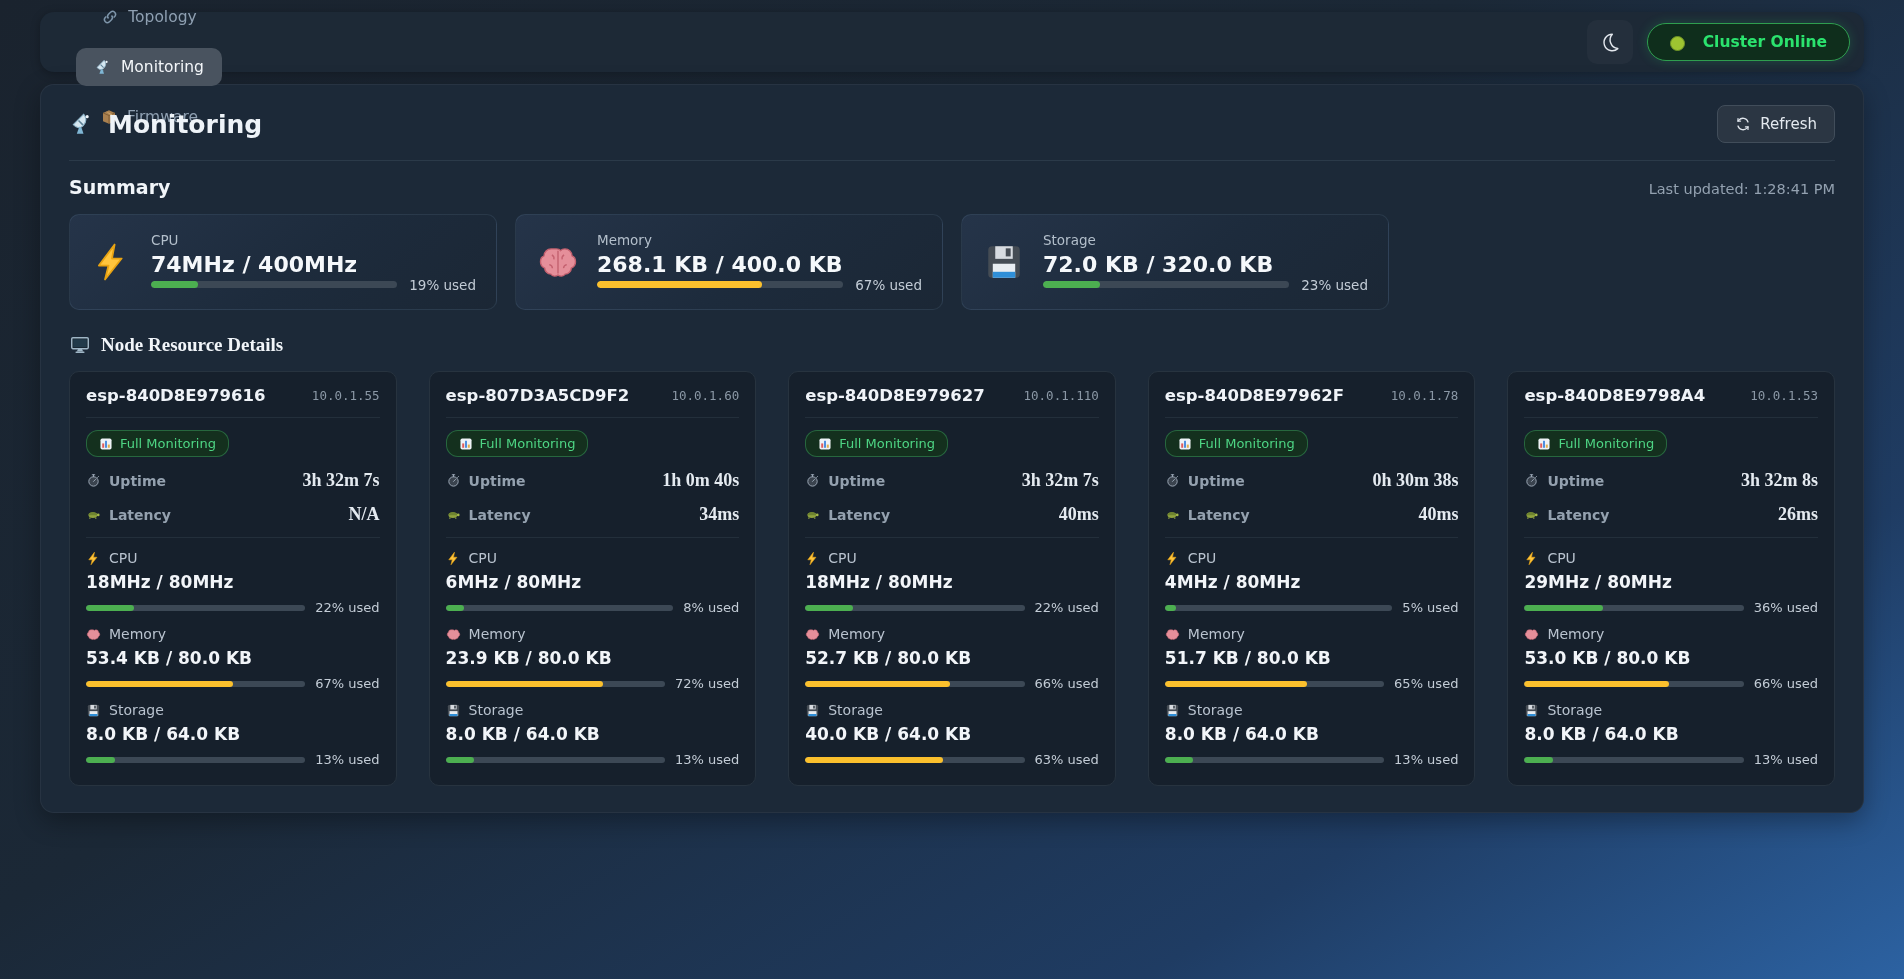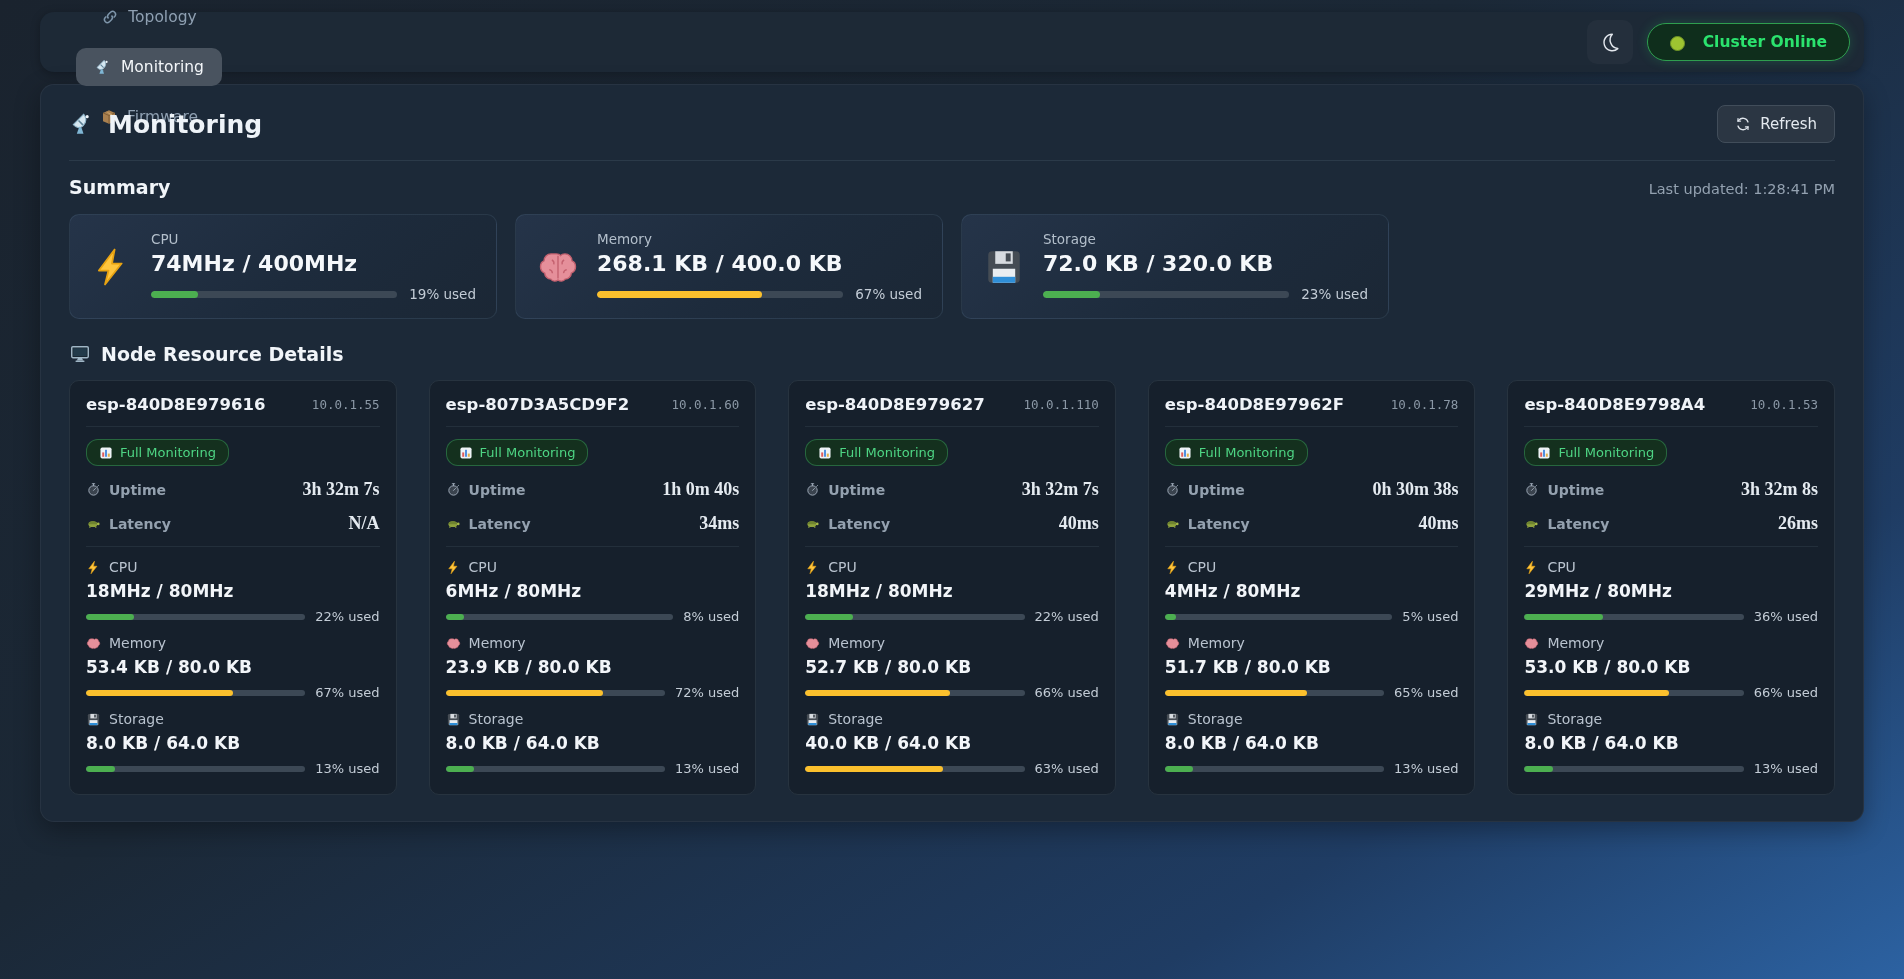--- a/index.html
+++ b/index.html
@@ -60,26 +60,26 @@
   .summary-grid { display:grid; grid-template-columns:repeat(4,1fr); gap:18px; margin-top:16px; }
   .sum-card {
     background:linear-gradient(140deg,#253449 0%,#1d2b3c 55%,#1b2735 100%);
     border:1px solid rgba(130,160,190,.14); border-radius:10px;
     padding:16px 20px; display:flex; align-items:center; gap:17px; min-height:96px;
   }
   .sum-icon { flex:0 0 44px; display:flex; justify-content:center; }
   .sum-body { flex:1; min-width:0; }
   .sum-label { color:#b3bfcb; font-size:13.5px; margin-bottom:4px; }
   .sum-value { font-size:22px; font-weight:bold; color:#f5f8fb; }
-  .bar-row { display:flex; align-items:center; gap:12px; margin-top:10px; }
+  .bar-row { display:flex; align-items:center; gap:12px; }
   .track { flex:1; height:7px; border-radius:4px; background:#3c4855; overflow:hidden; }
   .fill { height:100%; border-radius:4px; }
   .pct { color:#c3ccd6; font-size:13.5px; white-space:nowrap; }
 
-  .nodes-head { margin-top:24px; }
+  .nodes-head { margin-top:24px;font-family:Liberation Serif, serif; }
   .nodes-grid { display:grid; grid-template-columns:repeat(5,1fr); gap:32px; margin-top:15px; }
   .node-card { background:#16202c; border:1px solid #27333f; border-radius:10px; padding:14px 16px 18px; }
   .node-top { display:flex; justify-content:space-between; align-items:center; gap:8px; }
   .node-name { font-size:16.5px; font-weight:bold; color:#eff3f8; white-space:nowrap; }
   .node-ip { font-family:"DejaVu Sans Mono",monospace; font-size:12.5px; color:#8b98a6; white-space:nowrap; }
   .node-hr { height:1px; background:#232f3b; margin:12px 0; }
   .badge {
     display:inline-flex; align-items:center; gap:7px; padding:5px 12px; border-radius:12px;
     border:1px solid rgba(55,150,90,.55); background:#14301e; color:#4ed584; font-size:13px;
   }

